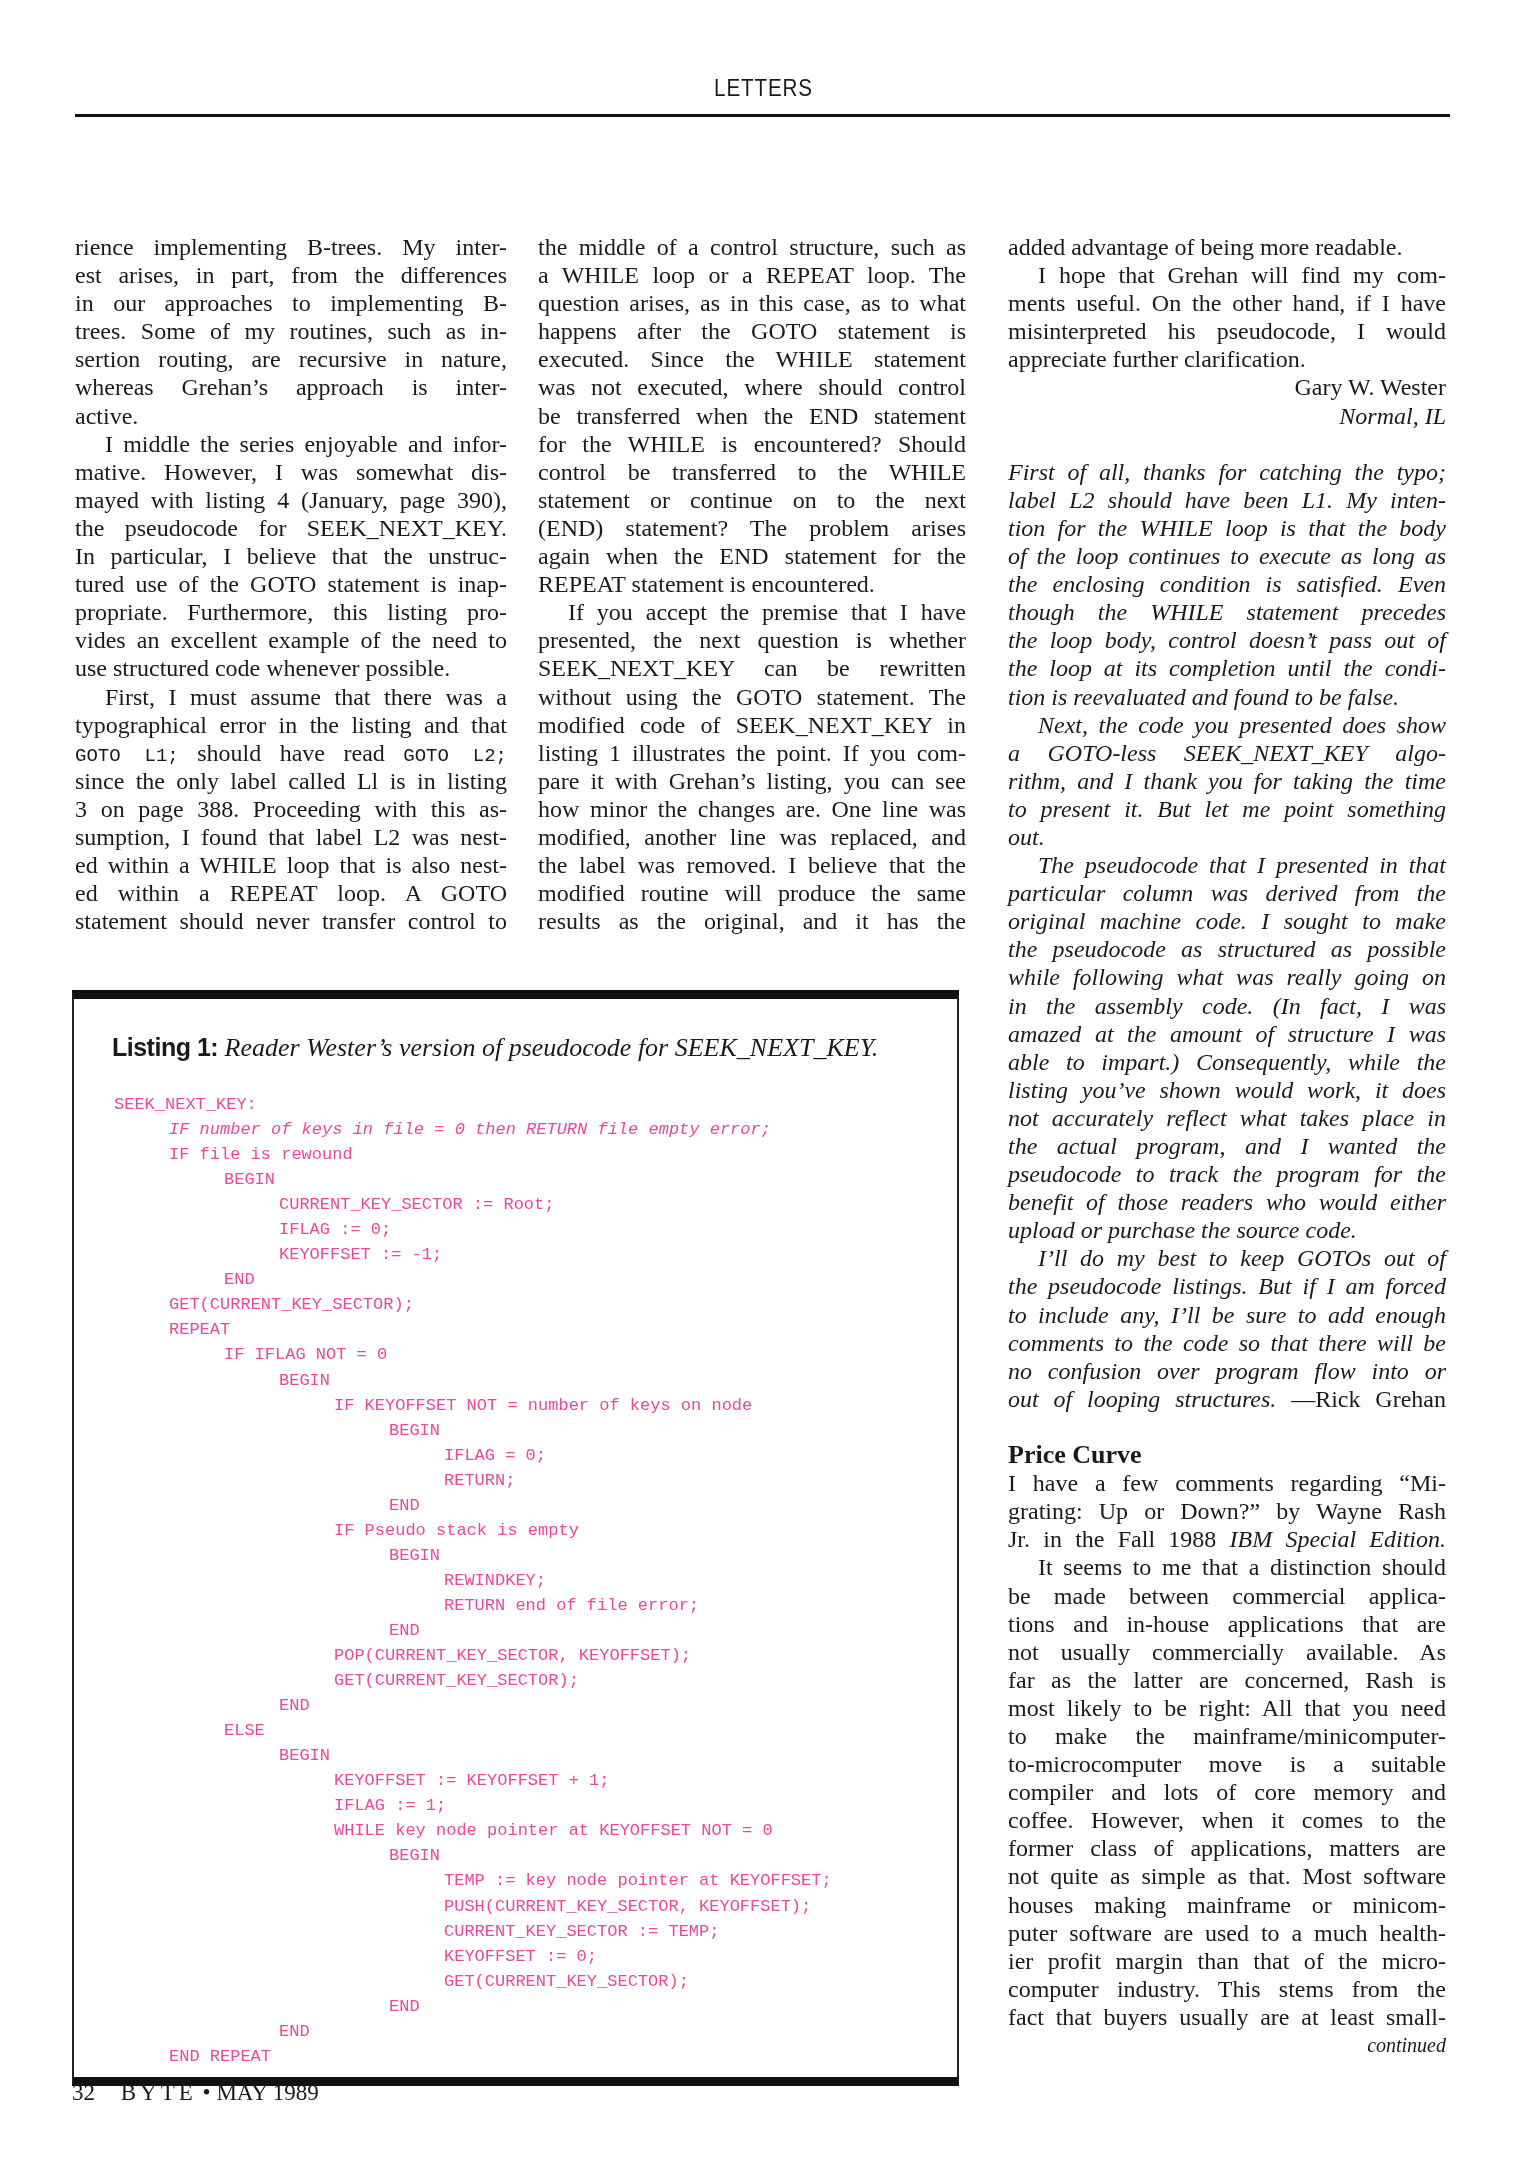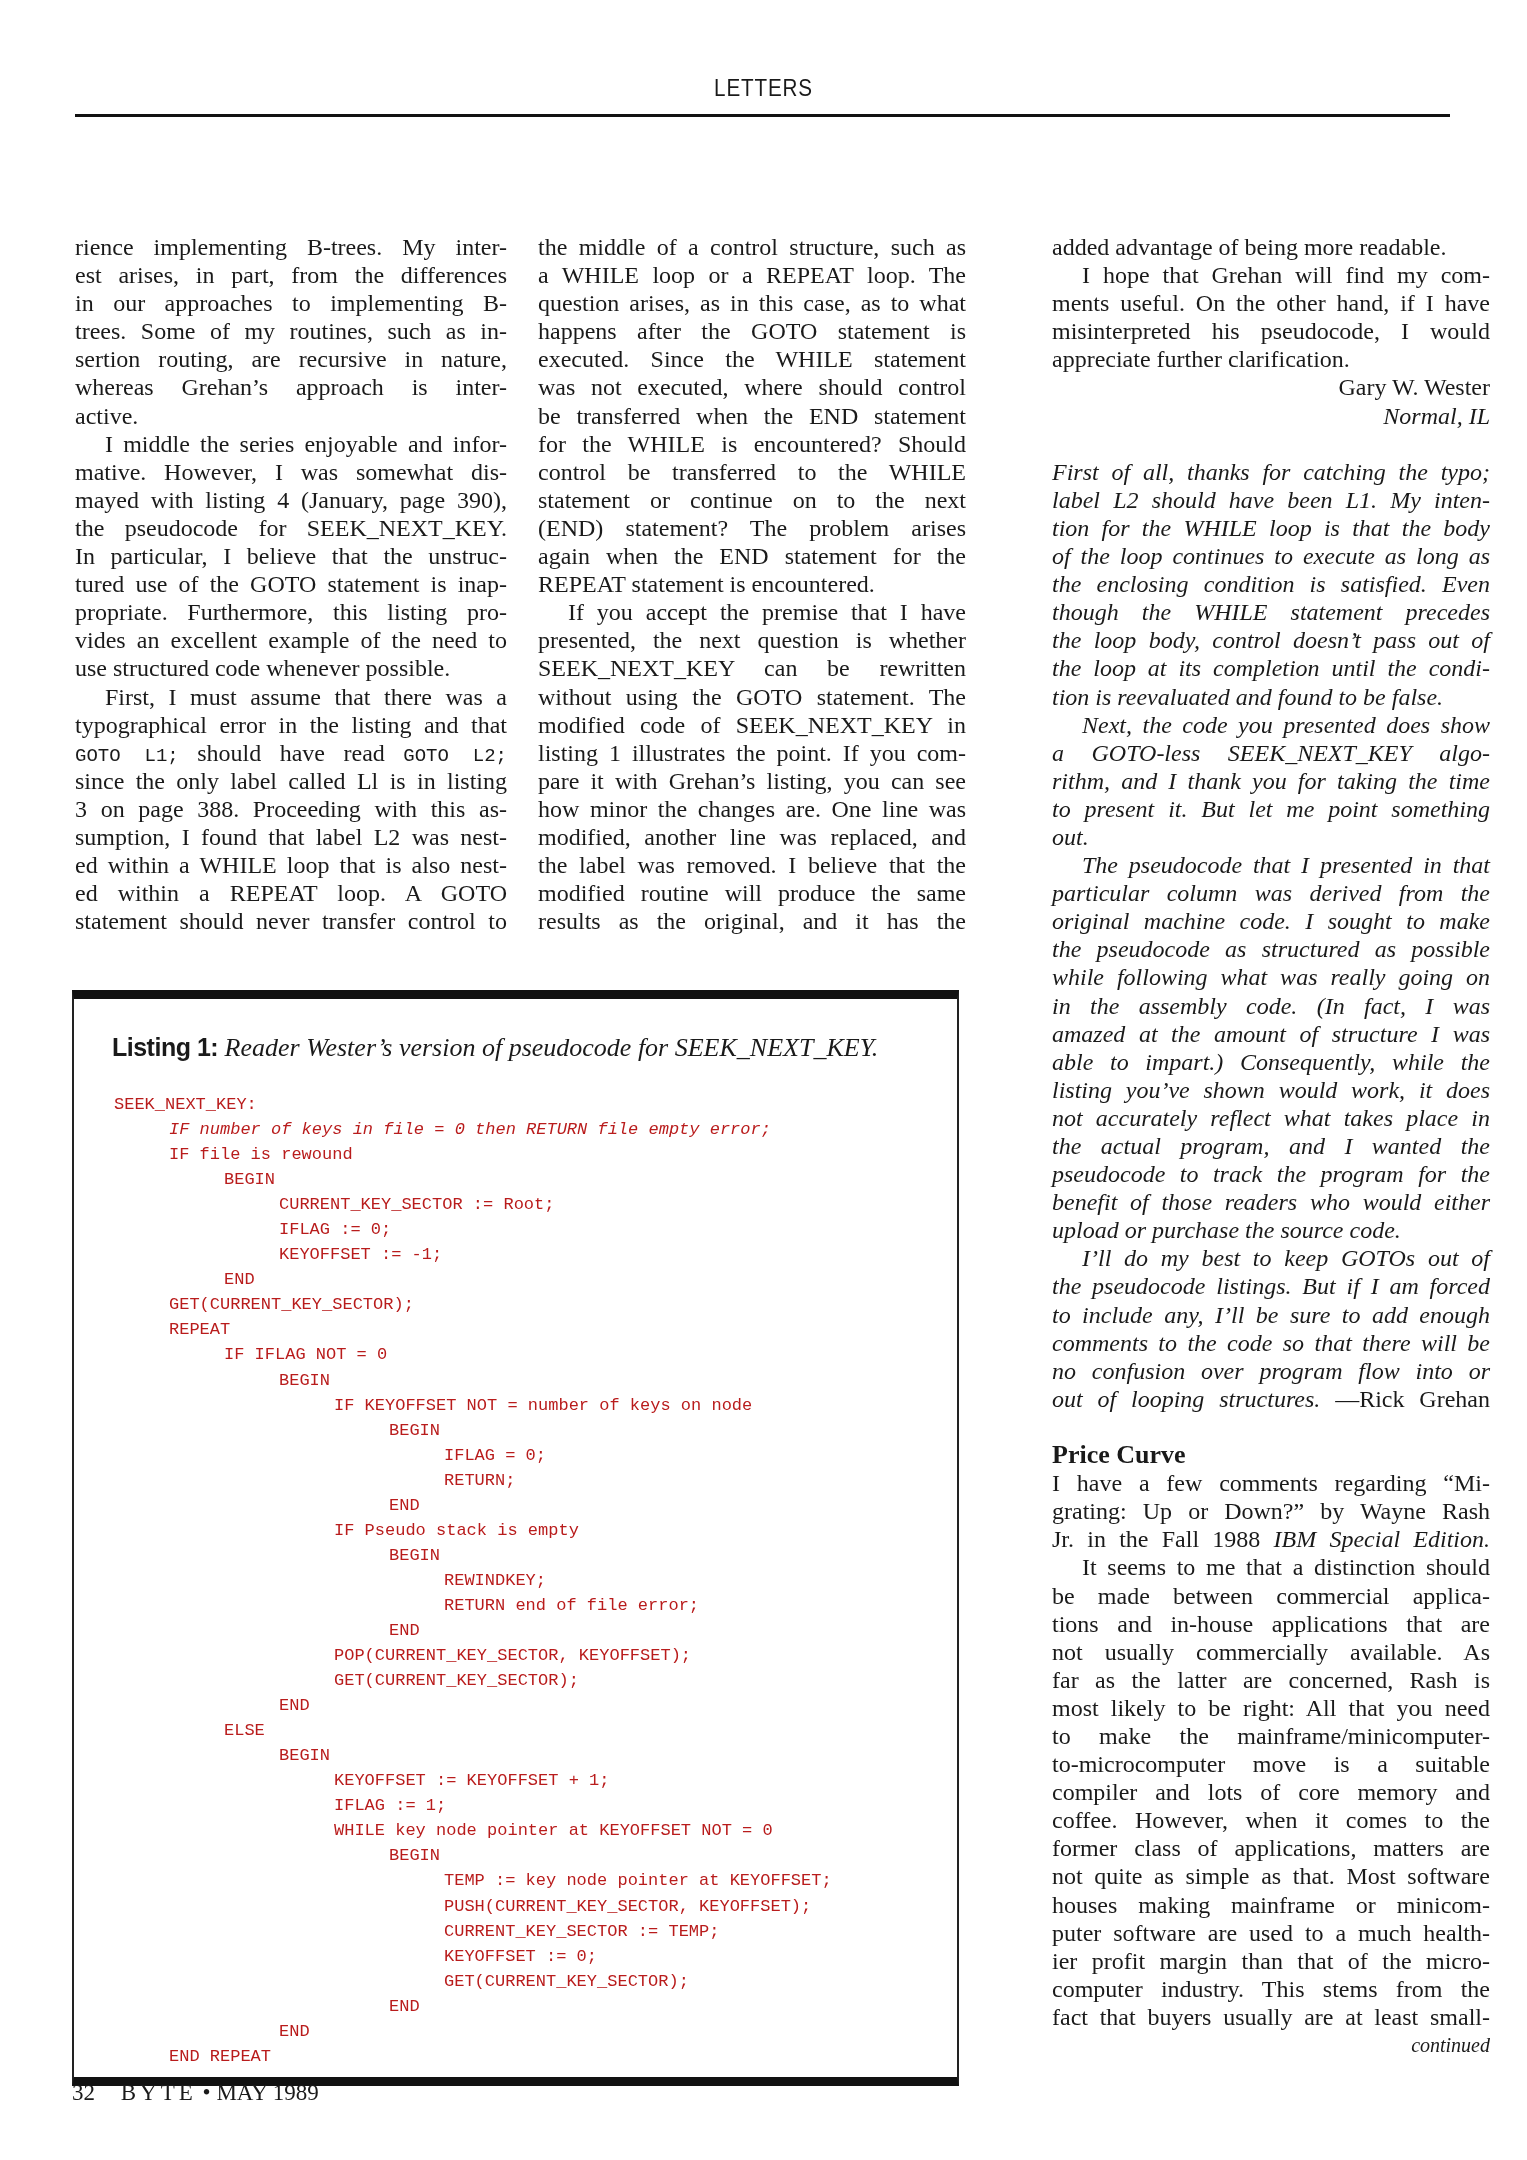--- a/index.html
+++ b/index.html
@@ -11,27 +11,27 @@
   .col { position:absolute; top:233px; font-size:24px; line-height:28.1px; }
   .col .ln { display:block; height:28.1px; white-space:nowrap; text-align:justify; text-align-last:justify; overflow:visible; }
   .col .ln.last { text-align-last:left; }
   .col .ln.right { text-align:right; text-align-last:right; }
   .col .ln.indent { padding-left:30px; }
   .it { font-style:italic; }
   .mono { font-family:"Liberation Mono", monospace; font-size:19px; }
   .head-b { font-weight:bold; font-size:26px; }
   #col-left { left:75px; width:432px; }
   #col-mid { left:538px; width:428px; }
-  #col-right { left:1052px; width:438px; }
+  #col-right { left:1008px; width:438px; }
   .listing-box { position:absolute; left:72px; top:990px; width:883px; height:1078px;
          border-left:2px solid #222; border-right:2px solid #222; border-top:9px solid #111; border-bottom:9px solid #111; background:#fff; }
   .listing-caption { position:absolute; left:38px; top:34px; font-size:26px; white-space:nowrap; }
   .listing-caption .cap-label { font-family:"Liberation Sans", sans-serif; font-weight:bold; font-size:25px; letter-spacing:-0.5px; }
   .listing-caption .cap-text { font-style:italic; }
-  .code { position:absolute; left:40px; top:93px; font-family:"Liberation Mono", monospace; font-size:17px; line-height:25.05px; color:#b91c1c; }
+  .code { position:absolute; left:40px; top:93px; font-family:"Liberation Mono", monospace; font-size:17px; line-height:25.05px; color:#ec4899; }
   .code .cl { display:block; height:25.05px; white-space:pre; }
   .footer { position:absolute; left:72px; top:2080px; font-size:23px; white-space:nowrap; }
   .footer .pg { margin-right:20px; }
   .footer .mag { letter-spacing:4px;margin-top:20px; }
   .continued { font-style:italic; font-size:20px; }
 </style>
 </head>
 <body>
 
 <div class="header-title">LETTERS</div>

